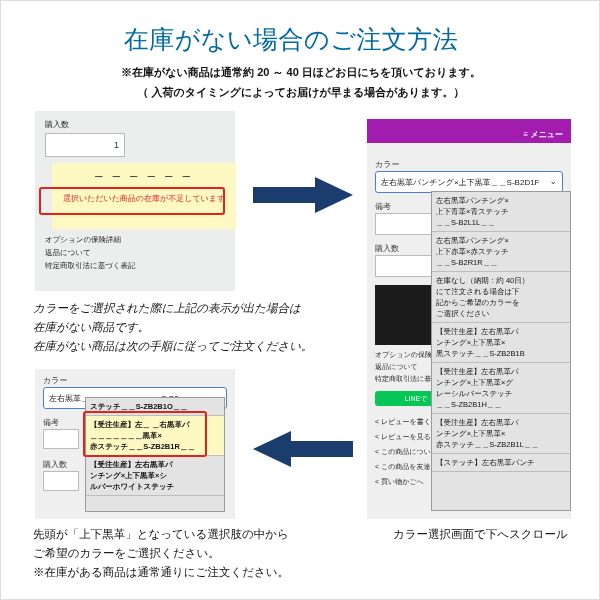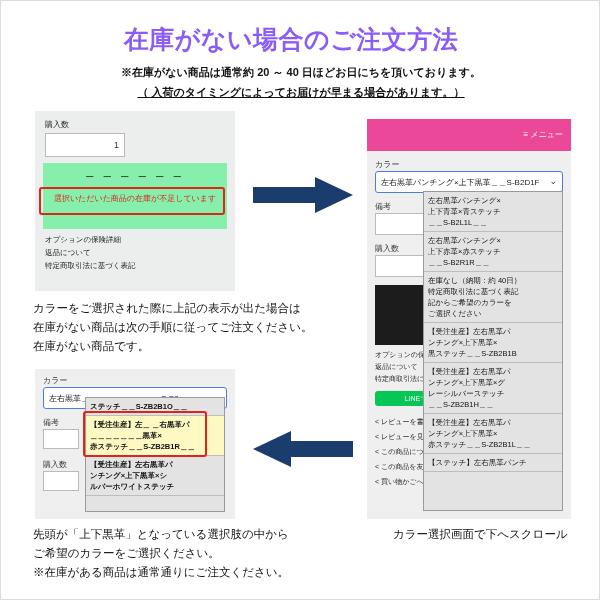--- a/index.html
+++ b/index.html
@@ -21,44 +21,43 @@
     box-sizing: border-box;
     border: 1px solid #dcdcdc;
   }
   .title {
     position: absolute;
     top: 22px;
     left: 0;
     width: 580px;
     text-align: center;
     font-size: 25px;
-    font-weight: bold;
+    font-weight: normal;
     letter-spacing: 0.5px;
-    color: #8b5cf6;
+    color: #0369a1;
   }
   .subtitle1 {
     position: absolute;
     top: 64px;
     left: 0;
     width: 600px;
     text-align: center;
     font-size: 11px;
     font-weight: bold;
     color: #111;
   }
   .subtitle2 {
     position: absolute;
     top: 84px;
     left: 0;
     width: 600px;
     text-align: center;
     font-size: 11px;
     font-weight: bold;
     color: #111;
-    text-decoration: underline;
   }
 
   
   .panel1 {
     position: absolute;
     left: 34px;
     top: 110px;
     width: 200px;
     height: 180px;
     background: #eceded;
@@ -83,25 +82,25 @@
   }
   .p1-qty span {
     position: absolute;
     right: 5px;
     top: 6px;
     font-size: 9px;
     color: #333;
   }
   .p1-black {
     position: absolute;
-    left: 8px;
+    left: 17px;
     top: 52px;
     width: 184px;
     height: 66px;
-    background: #86efac;
+    background: #fef9c3;
   }
   .p1-black-text {
     position: absolute;
     left: 0;
     top: 8px;
     width: 184px;
     text-align: center;
     color: #3a3a3a;
     font-size: 9px;
     letter-spacing: 3px;
@@ -134,20 +133,21 @@
     box-sizing: border-box;
   }
 
   .caption1 {
     position: absolute;
     left: 32px;
     top: 298px;
     font-size: 11.5px;
     line-height: 19px;
     color: #111;
+    font-style: italic;
   }
 
   
   .arrow {
     position: absolute;
     color: #1b3d6d;
   }
   .arrow-right-top { left: 252px; top: 176px; }
   .arrow-left-bottom { left: 252px; top: 430px; }
 
@@ -157,22 +157,23 @@
     left: 366px;
     top: 118px;
     width: 204px;
     height: 400px;
     background: #efefef;
     box-sizing: border-box;
   }
   .p2-topbar {
     position: absolute;
     left: 0; top: 0;
-    width: 204px; height: 32px;
-    background: #ec4899;
+    width: 204px; height: 24px;
+    background: #a21caf;
+    font-weight: bold;
   }
   .p2-menu {
     position: absolute;
     right: 8px; top: 10px;
     font-size: 8px; color: #fff;
   }
   .p2-label {
     position: absolute;
     left: 8px; top: 40px;
     font-size: 8px; color: #333;
@@ -253,21 +254,21 @@
     position: absolute;
     left: 8px; top: 295px;
     font-size: 7px;
     line-height: 15px;
     color: #222;
   }
 
   
   .p2-dropdown {
     position: absolute;
-    left: 56px; top: 72px;
+    left: 64px; top: 72px;
     width: 140px;
     height: 320px;
     background: #e3e3e3;
     border: 1px solid #9a9a9a;
     box-sizing: border-box;
     overflow: hidden;
   }
   .dd-item {
     position: relative;
     padding: 3px 4px;
@@ -409,22 +410,22 @@
     <div class="p1-links">
       <div>オプションの保険詳細</div>
       <div>返品について</div>
       <div>特定商取引法に基づく表記</div>
     </div>
   </div>
   <div class="redbox1"></div>
 
   <div class="caption1">
     <div>カラーをご選択された際に上記の表示が出た場合は</div>
+    <div>在庫がない商品です。</div>
     <div>在庫がない商品は次の手順に従ってご注文ください。</div>
-    <div>在庫がない商品です。</div>
   </div>
 
   <svg class="arrow arrow-right-top" width="100" height="36" viewBox="0 0 100 36">
     <polygon points="0,10 62,10 62,0 100,18 62,36 62,26 0,26" fill="#1b3d6d"></polygon>
   </svg>
 
   <div class="panel2">
     <div class="p2-topbar">
       <div class="p2-menu">≡ メニュー</div>
     </div>
@@ -453,21 +454,21 @@
     </div>
 
     <div class="p2-dropdown">
       <div class="dd-item" style="white-space:pre-line">左右黒革パンチング×
 上下青革×青ステッチ
 ＿＿S-B2L1L＿＿</div>
       <div class="dd-item" style="white-space:pre-line">左右黒革パンチング×
 上下赤革×赤ステッチ
 ＿＿S-B2R1R＿＿</div>
       <div class="dd-item" style="white-space:pre-line">在庫なし（納期：約 40日）
-特定商取引法に基づく表記
+にて注文される場合は下
 記からご希望のカラーを
 ご選択ください</div>
       <div class="dd-item" style="white-space:pre-line">【受注生産】左右黒革パ
 ンチング×上下黒革×
 黒ステッチ＿＿S-ZB2B1B</div>
       <div class="dd-item" style="white-space:pre-line">【受注生産】左右黒革パ
 ンチング×上下黒革×グ
 レーシルバーステッチ
 ＿＿S-ZB2B1H＿＿</div>
       <div class="dd-item" style="white-space:pre-line">【受注生産】左右黒革パ

